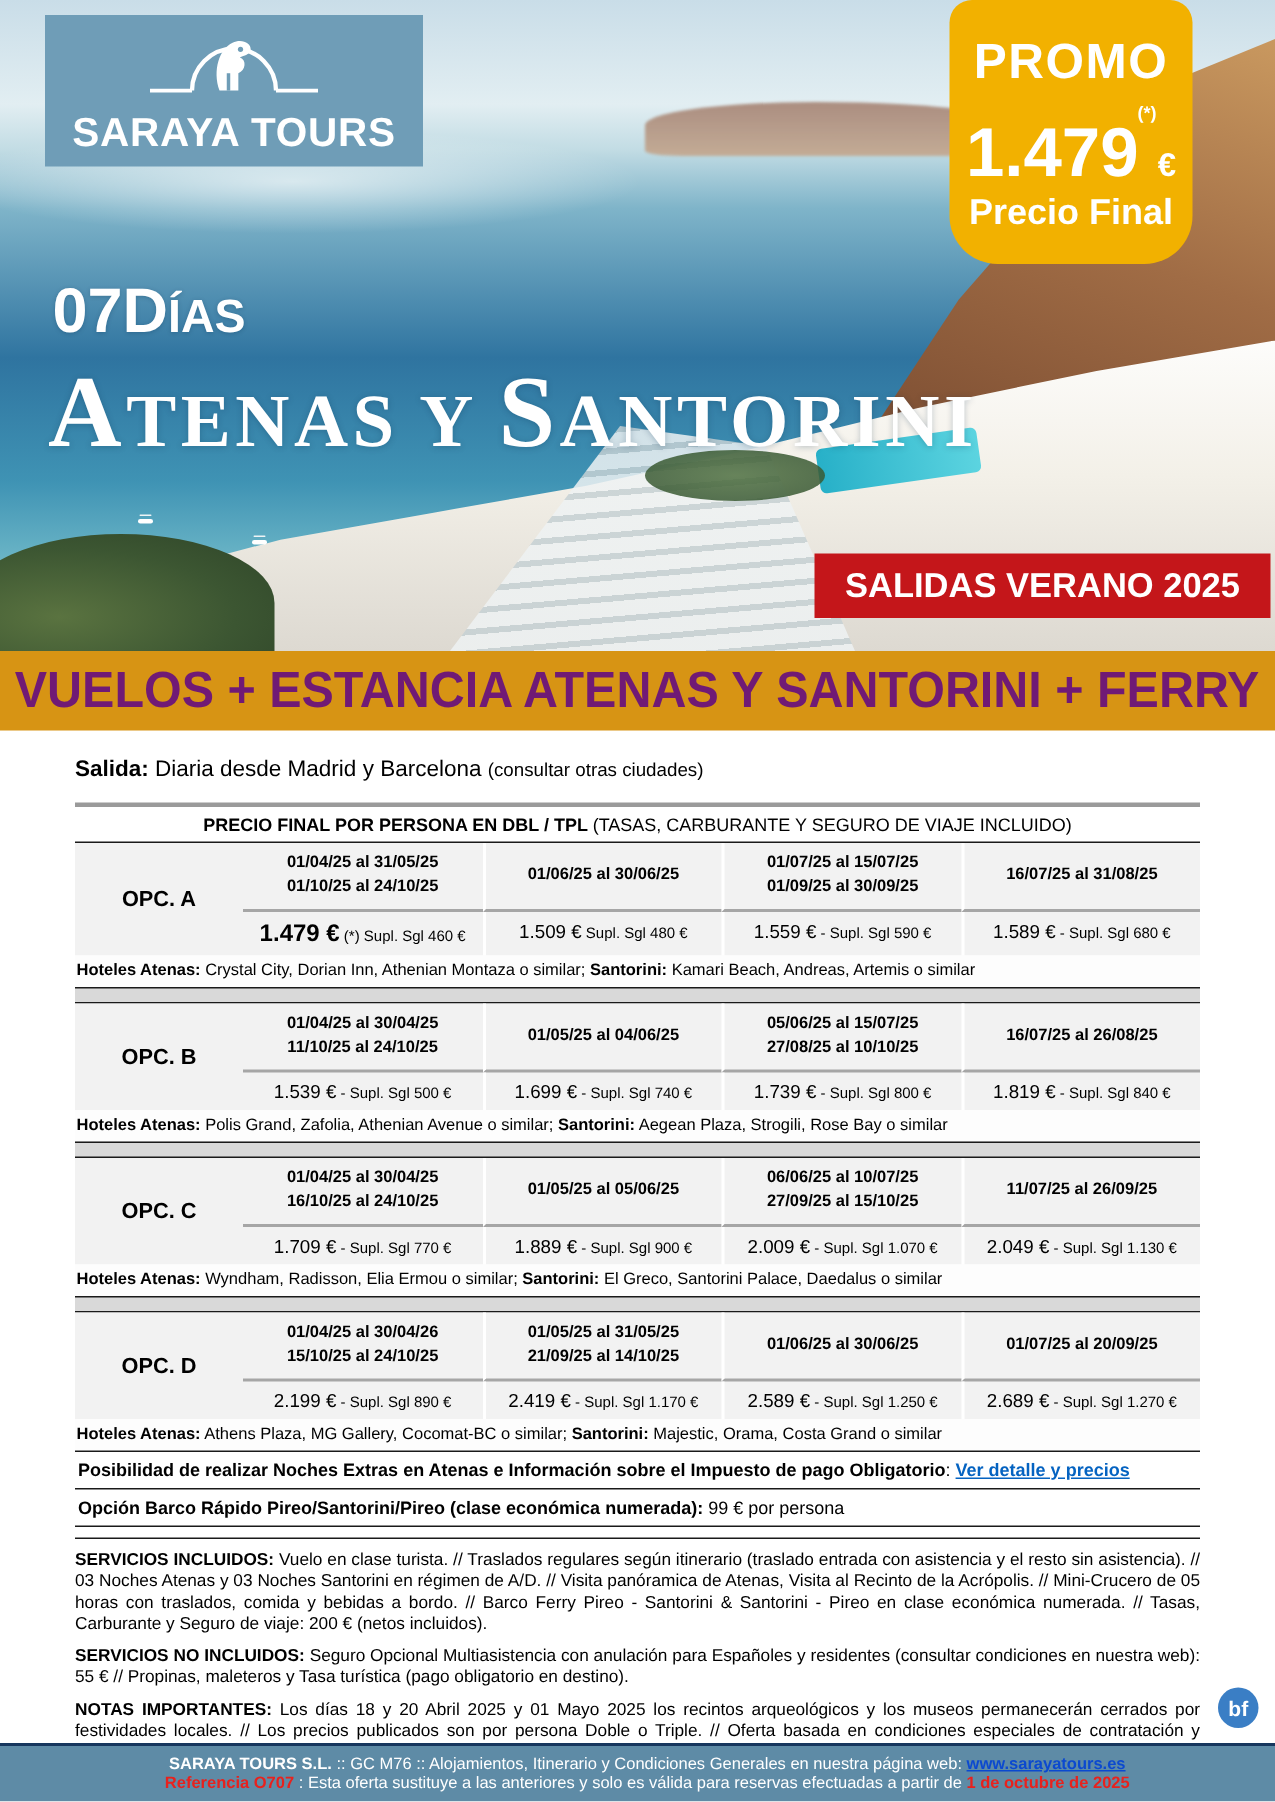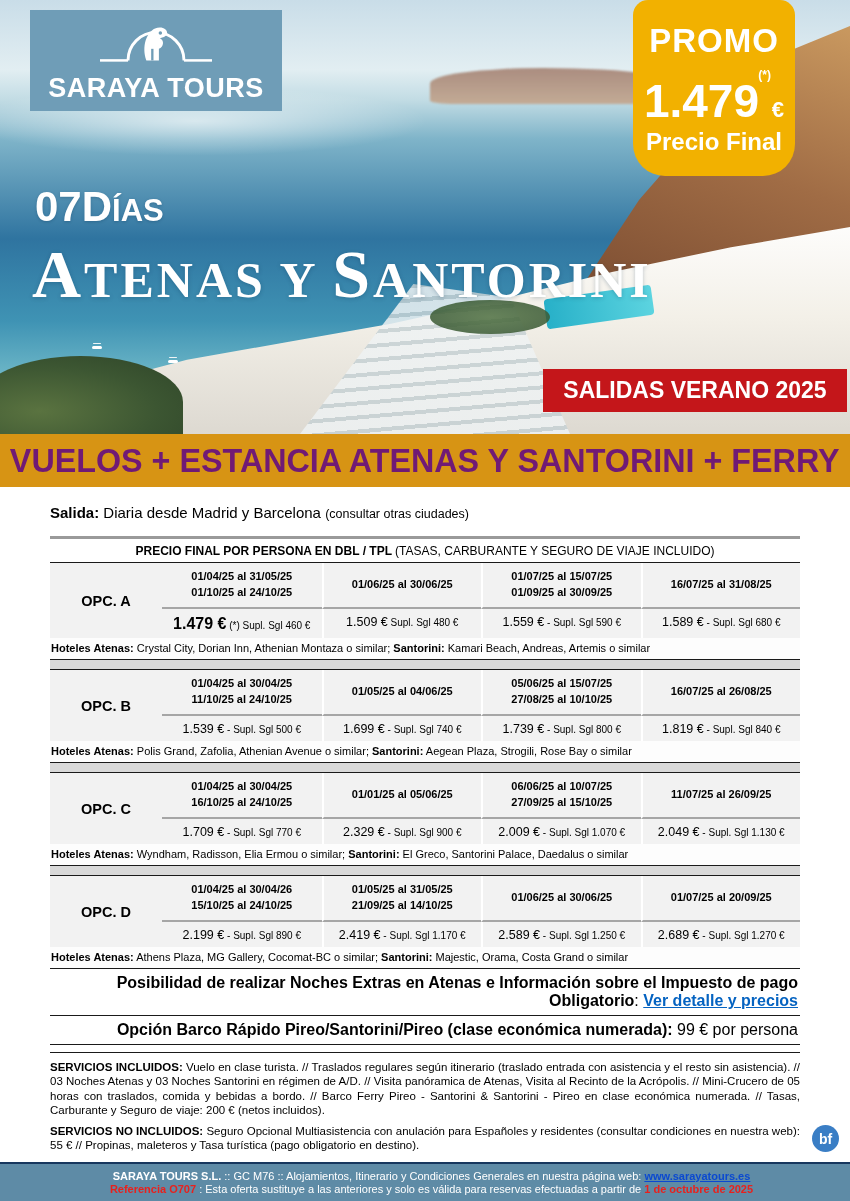--- a/index.html
+++ b/index.html
@@ -83,21 +83,21 @@
   .price-cell{display:flex;align-items:baseline;justify-content:center;padding:6px 2px 5px;color:#000;}
   .price-cell .lead{font-size:12.5px;}
   .price-cell .lead.big{font-size:16px;font-weight:bold;}
   .price-cell .tail{font-size:10px;white-space:pre;}
   .date-cell + .date-cell,.price-cell + .price-cell{border-left:2px solid #fff;}
   .hotels-row{background:#fdfdfd;font-size:11px;padding:4px 1px 5px;color:#000;}
   .hotels-row b{font-weight:bold;}
   .block-sep{height:9px;background:#d9d9d9;border-top:1.5px solid #1a1a1a;border-bottom:1.5px solid #1a1a1a;}
   .opc-block:last-child .block-sep{border-bottom:none;height:0;background:none;margin-top:0;}
 
-  .extra-row{border-bottom:1.5px solid #1a1a1a;font-size:16px;padding:5px 2px;color:#000;text-align:right;}
+  .extra-row{border-bottom:1.5px solid #1a1a1a;font-size:12px;padding:5px 2px;color:#000;}
   .extra-row b{font-weight:bold;}
   .extra-row a{color:#0563c1;text-decoration:underline;font-weight:bold;cursor:pointer;}
   .end-rule{height:7px;border-bottom:1.5px solid #1a1a1a;margin-bottom:6px;}
 
   .note{margin:7px 0 0;font-size:11.5px;line-height:1.24;text-align:justify;color:#000;}
   .note b{font-weight:bold;}
 
   
   .footer{position:absolute;left:0;bottom:0;width:850px;height:37px;background:#5e8ba6;
         border-top:2.5px solid #17375e;display:flex;flex-direction:column;justify-content:center;
@@ -223,30 +223,30 @@
     </div>
     <div class="hotels-row"><b class="hl">Hoteles Atenas:</b><span class="ht"> Polis Grand, Zafolia, Athenian Avenue o similar; </span><b class="sl">Santorini:</b><span class="st"> Aegean Plaza, Strogili, Rose Bay o similar</span></div>
     <div class="block-sep"></div>
   </div>
 
   <div class="opc-block">
     <div class="opc-grid">
       <div class="opc-label">OPC. C</div>
       <div class="date-cell">01/04/25 al 30/04/25
 16/10/25 al 24/10/25</div>
-      <div class="date-cell">01/01/25 al 05/06/25</div>
+      <div class="date-cell">01/05/25 al 05/06/25</div>
       <div class="date-cell">06/06/25 al 10/07/25
 27/09/25 al 15/10/25</div>
       <div class="date-cell">11/07/25 al 26/09/25</div>
       <div class="price-cell">
               <span class="lead">1.709 €</span>
               <span class="tail"> - Supl. Sgl 770 €</span>
             </div>
       <div class="price-cell">
-              <span class="lead">2.329 €</span>
+              <span class="lead">1.889 €</span>
               <span class="tail"> - Supl. Sgl 900 €</span>
             </div>
       <div class="price-cell">
               <span class="lead">2.009 €</span>
               <span class="tail"> - Supl. Sgl 1.070 €</span>
             </div>
       <div class="price-cell">
               <span class="lead">2.049 €</span>
               <span class="tail"> - Supl. Sgl 1.130 €</span>
             </div>

